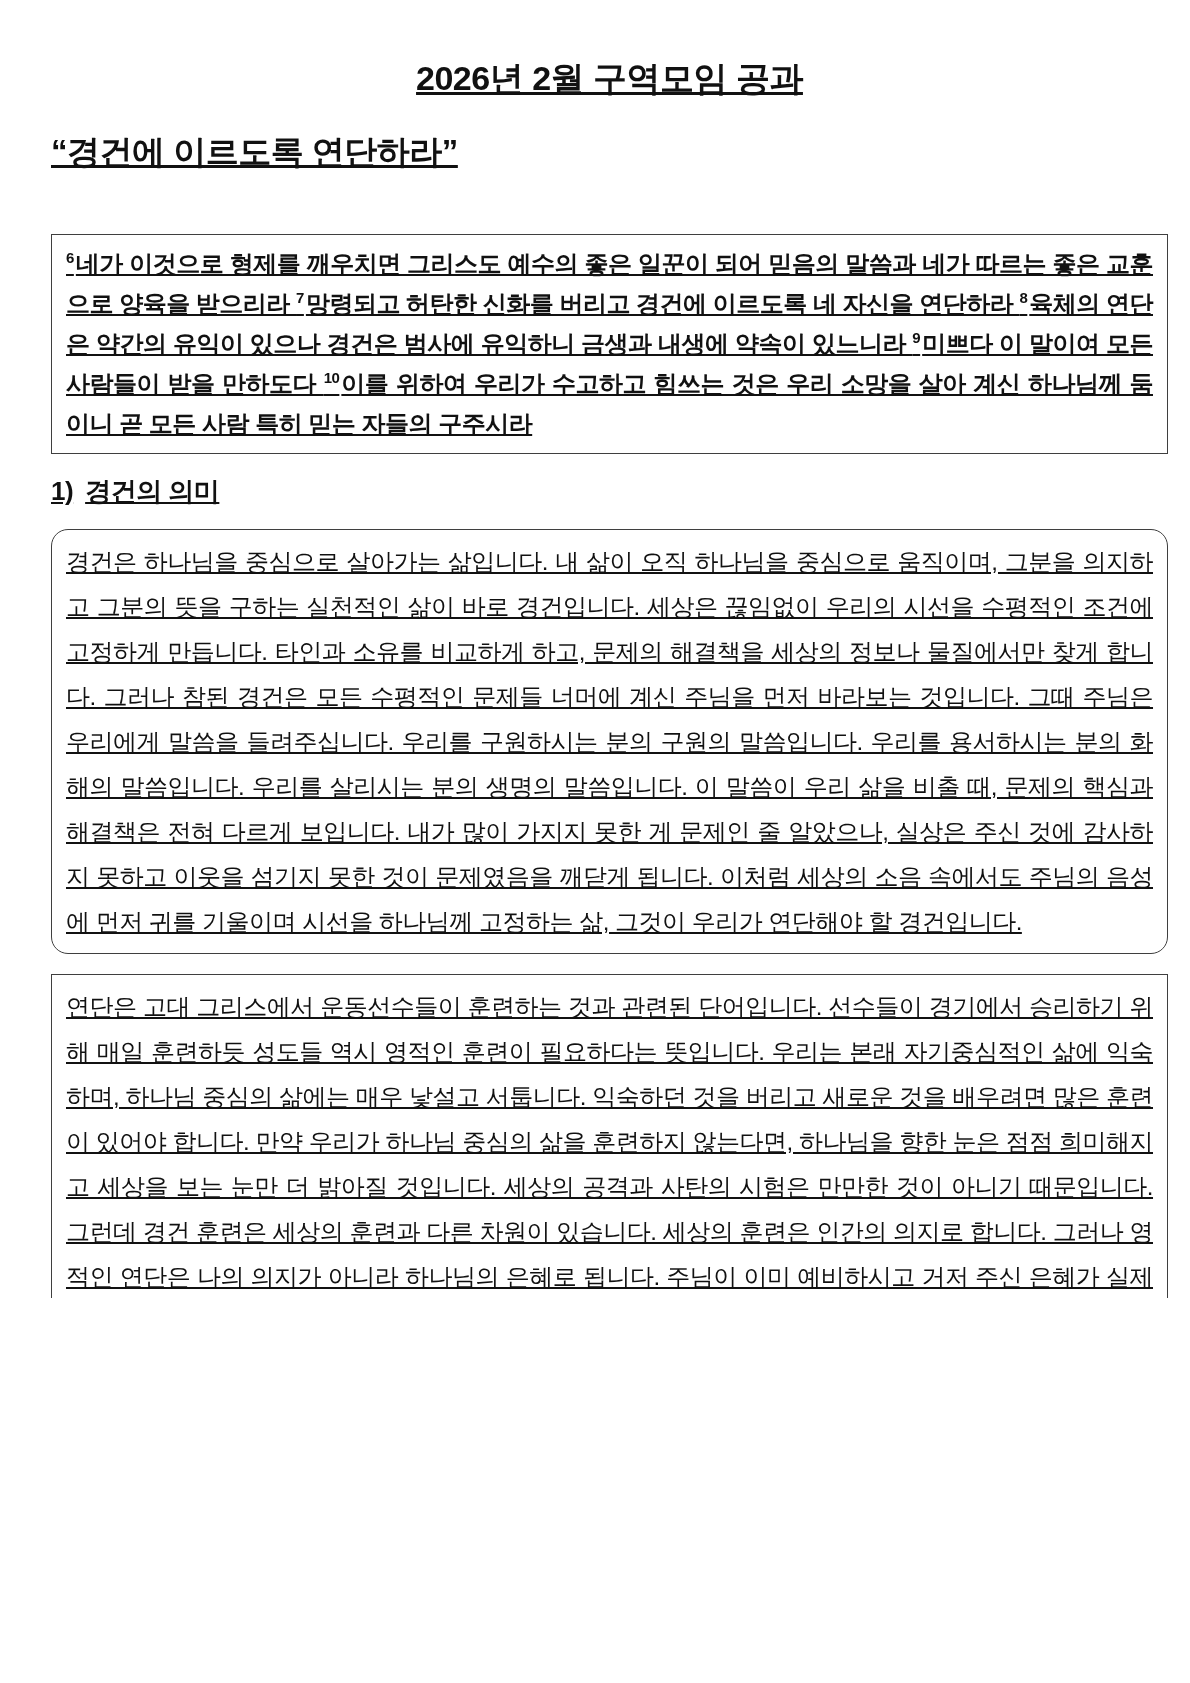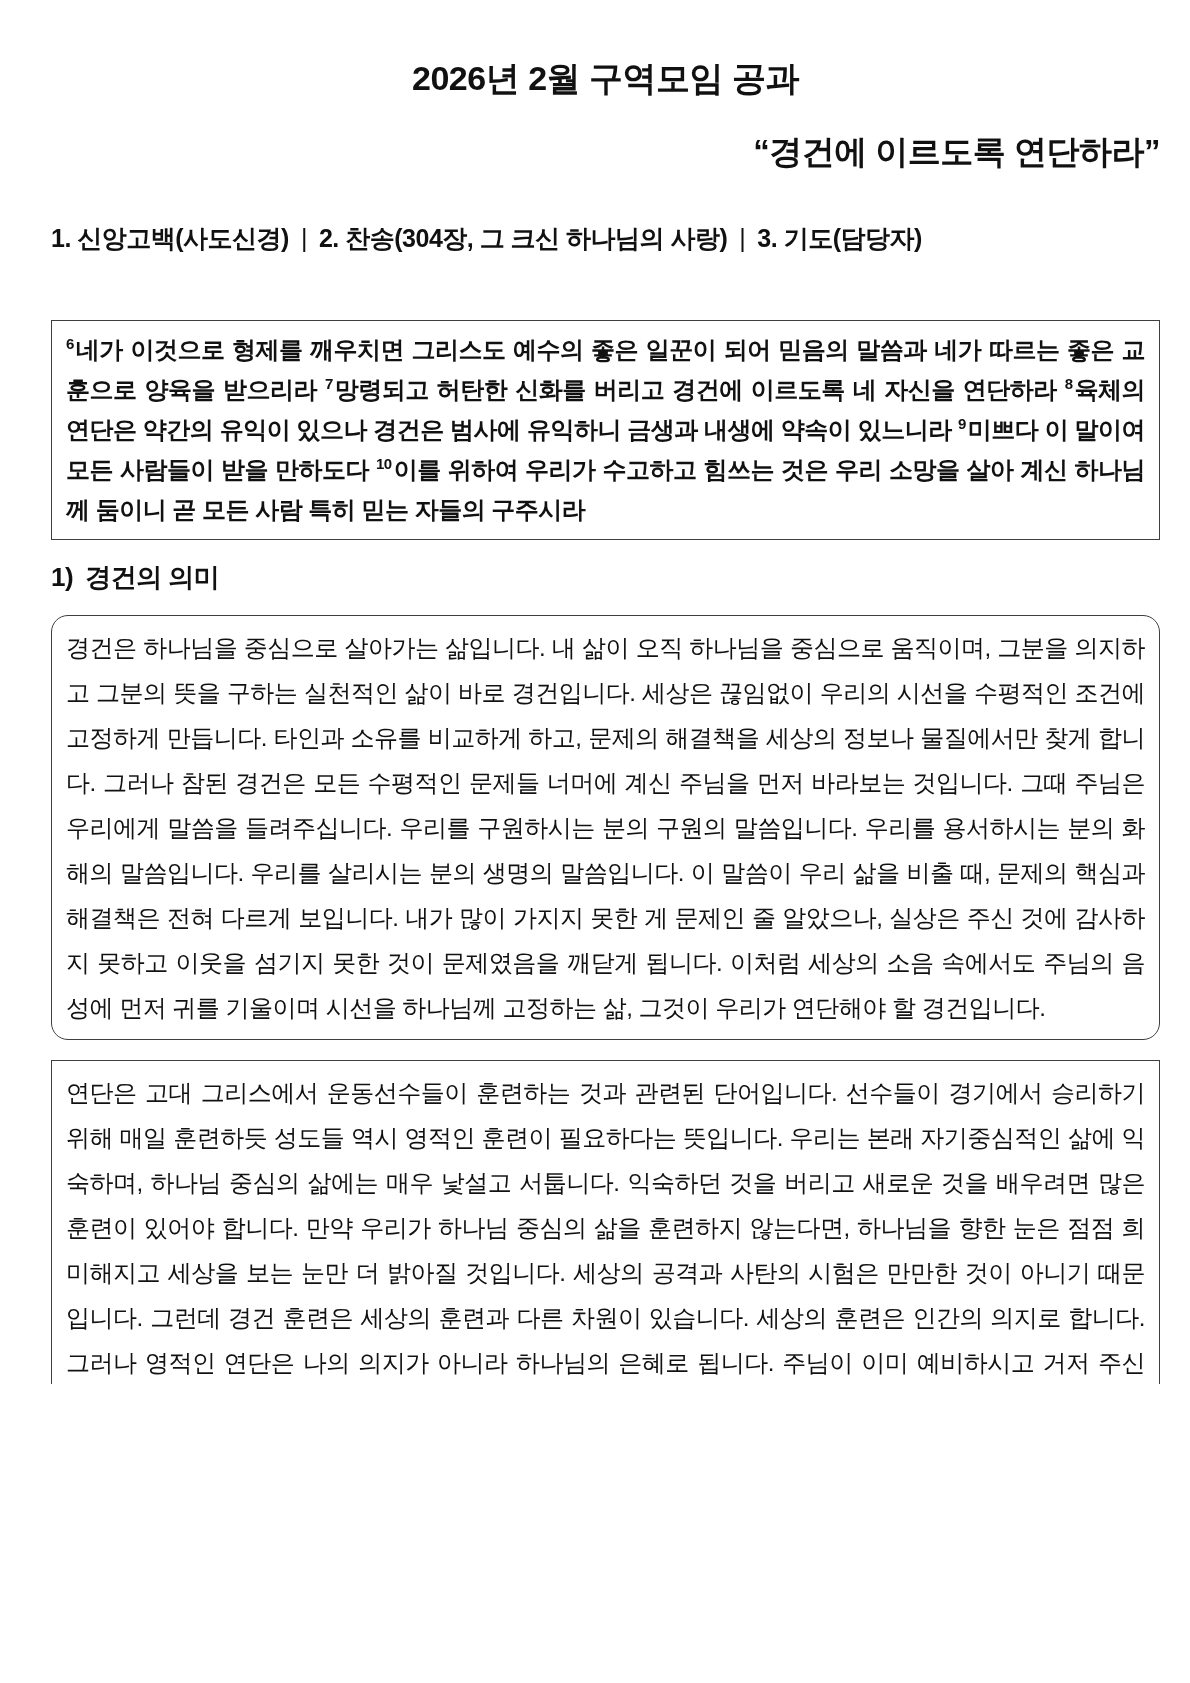--- a/index.html
+++ b/index.html
@@ -8,31 +8,32 @@
     height: 1683px;
     background: #ffffff;
     color: #111111;
     font-family: "Liberation Sans", "DejaVu Sans", sans-serif;
     overflow: hidden;
   }
   .page {
     box-sizing: border-box;
     width: 1190px;
     height: 1683px;
-    padding: 40px 30px 0 51px;
+    padding: 40px 22px 0 51px;
+    text-decoration: underline;
   }
   .doc-title {
     text-align: center;
     font-size: 34px;
     font-weight: 700;
     letter-spacing: -0.5px;
     margin-top: 16px;
   }
   .doc-subtitle {
-    text-align: right;
+    text-align: left;
     font-size: 33px;
     font-weight: 700;
     letter-spacing: -0.5px;
     margin-top: 28px;
   }
   .agenda {
     margin-top: 40px;
     font-size: 25px;
     font-weight: 700;
     letter-spacing: -0.5px;
@@ -85,23 +86,20 @@
 </head>
 <body>
 
 <div class="page">
 
   <div class="doc-title">2026년 2월 구역모임 공과</div>
 
   <div class="doc-subtitle">“경건에 이르도록 연단하라”</div>
 
   <div class="agenda">
-    <div>
-      <span>1. 신앙고백(사도신경)</span><span class="agenda-sep">|</span><span>2. 찬송(304장, 그 크신 하나님의 사랑)</span><span class="agenda-sep">|</span><span>3. 기도(담당자)</span>
-    </div>
   </div>
 
   <div class="box scripture"><sup>6</sup>네가 이것으로 형제를 깨우치면 그리스도 예수의 좋은 일꾼이 되어 믿음의 말씀과 네가 따르는 좋은 교훈으로 양육을 받으리라 <sup>7</sup>망령되고 허탄한 신화를 버리고 경건에 이르도록 네 자신을 연단하라 <sup>8</sup>육체의 연단은 약간의 유익이 있으나 경건은 범사에 유익하니 금생과 내생에 약속이 있느니라 <sup>9</sup>미쁘다 이 말이여 모든 사람들이 받을 만하도다 <sup>10</sup>이를 위하여 우리가 수고하고 힘쓰는 것은 우리 소망을 살아 계신 하나님께 둠이니 곧 모든 사람 특히 믿는 자들의 구주시라</div>
 
 
   <div class="section-heading">
     <span class="num">1)</span><span>경건의 의미</span>
   </div>
 
   <div class="box plain section-box">경건은 하나님을 중심으로 살아가는 삶입니다. 내 삶이 오직 하나님을 중심으로 움직이며, 그분을 의지하고 그분의 뜻을 구하는 실천적인 삶이 바로 경건입니다. 세상은 끊임없이 우리의 시선을 수평적인 조건에 고정하게 만듭니다. 타인과 소유를 비교하게 하고, 문제의 해결책을 세상의 정보나 물질에서만 찾게 합니다. 그러나 참된 경건은 모든 수평적인 문제들 너머에 계신 주님을 먼저 바라보는 것입니다. 그때 주님은 우리에게 말씀을 들려주십니다. 우리를 구원하시는 분의 구원의 말씀입니다. 우리를 용서하시는 분의 화해의 말씀입니다. 우리를 살리시는 분의 생명의 말씀입니다. 이 말씀이 우리 삶을 비출 때, 문제의 핵심과 해결책은 전혀 다르게 보입니다. 내가 많이 가지지 못한 게 문제인 줄 알았으나, 실상은 주신 것에 감사하지 못하고 이웃을 섬기지 못한 것이 문제였음을 깨닫게 됩니다. 이처럼 세상의 소음 속에서도 주님의 음성에 먼저 귀를 기울이며 시선을 하나님께 고정하는 삶, 그것이 우리가 연단해야 할 경건입니다.</div>

